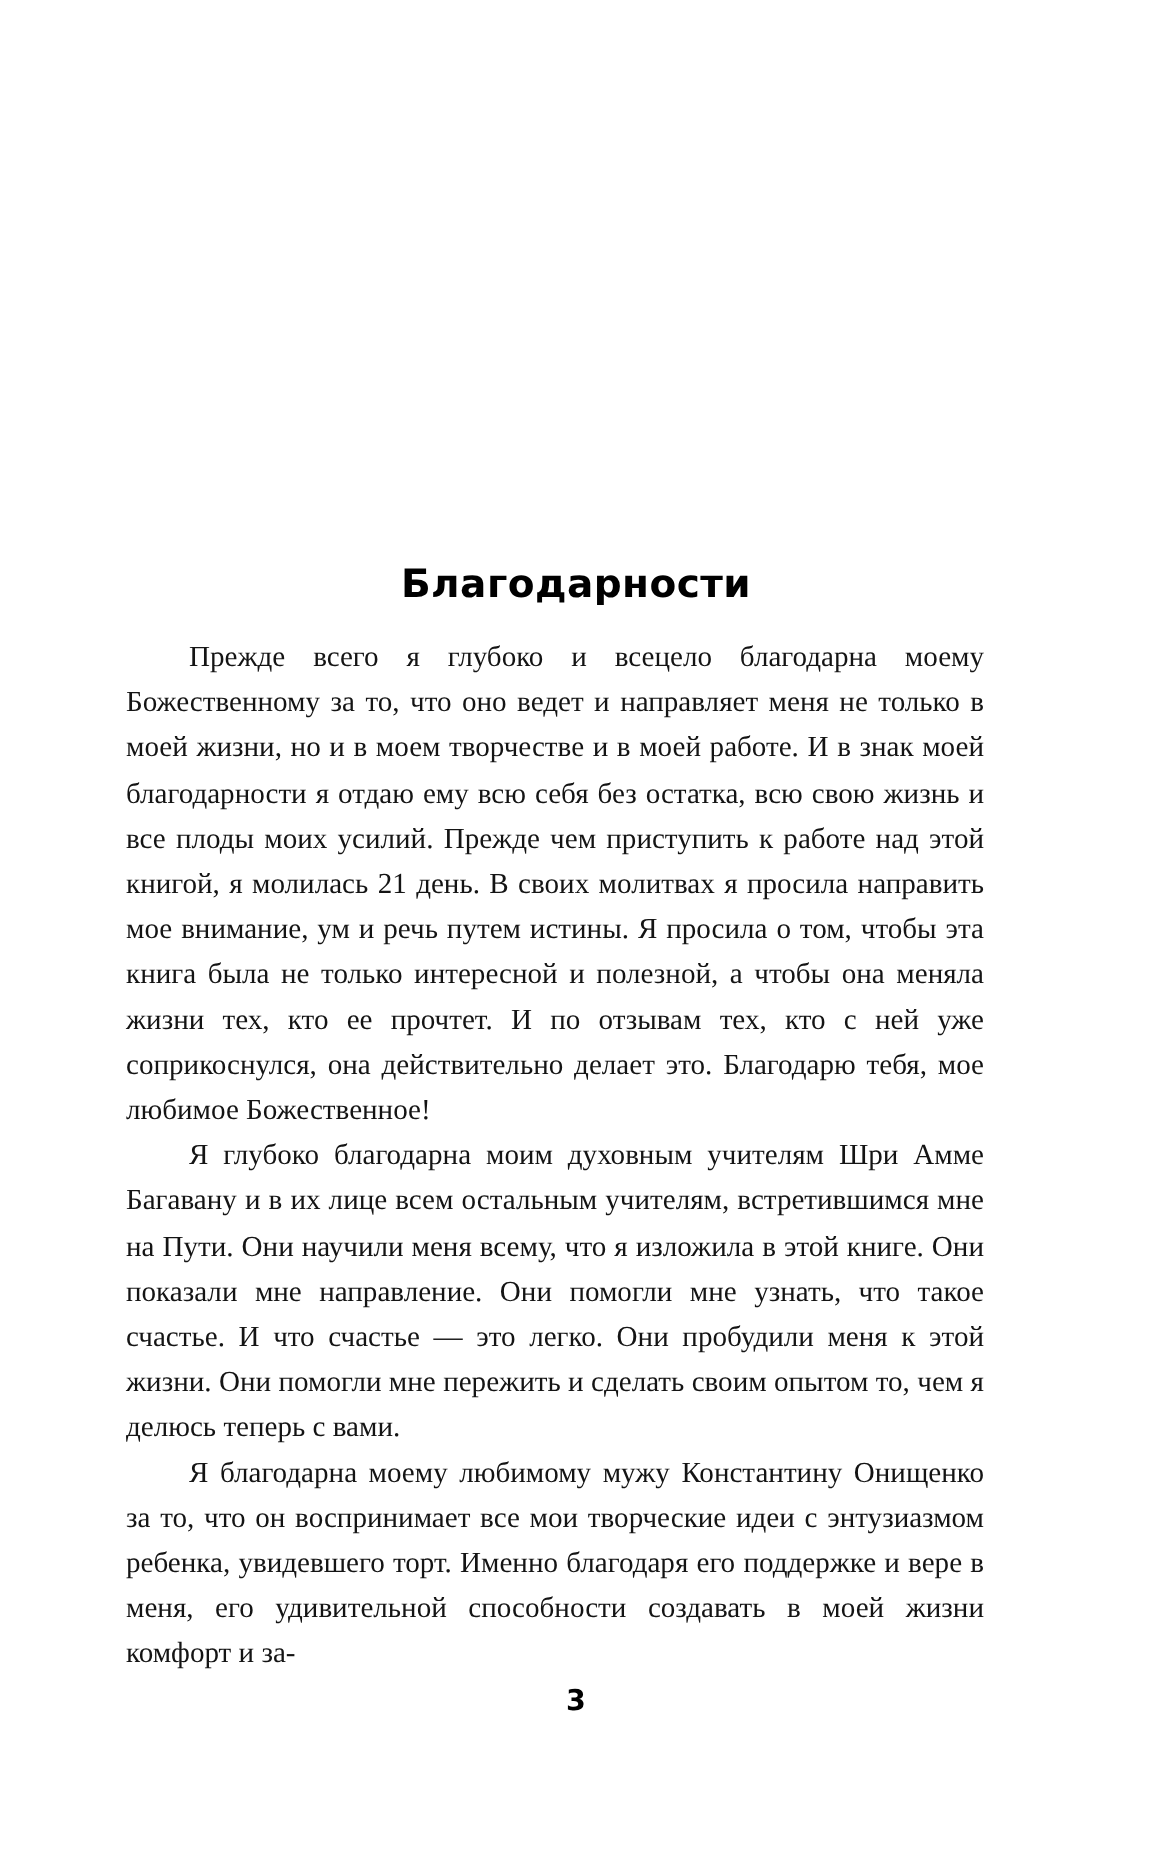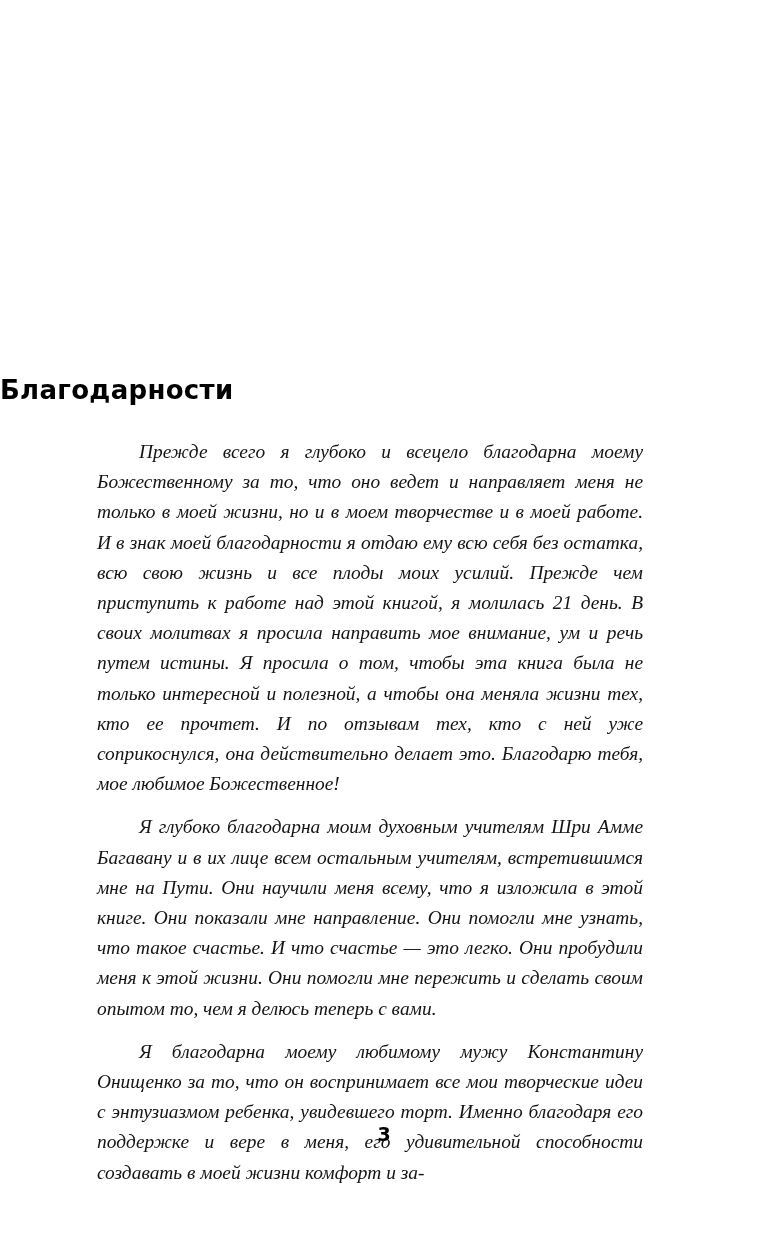--- a/index.html
+++ b/index.html
@@ -35,43 +35,43 @@
   }
   .dedication .line {
     display: block;
     white-space: nowrap;
   }
   .title {
     position: absolute;
     top: 358px;
     left: 0;
     right: 0;
+    text-align: center;
     font-family: "DejaVu Sans", sans-serif;
     font-weight: bold;
     font-size: 26px;
     letter-spacing: 0.3px;
     color: #000000;
   }
   .body-text {
     position: absolute;
     top: 424px;
     left: 84px;
     width: 572px;
   }
   .para {
-    margin: 13px;
+    margin: 0;
     text-align: justify;
     text-justify: inter-word;
     font-family: "Liberation Serif", serif;
     font-size: 19.4px;
     line-height: 30.2px;
     color: #141414;
     text-indent: 42px;
     hyphens: manual;
-    font-style: italic;
   }
   .folio {
     position: absolute;
     bottom: 96px;
     left: 0;
     right: 0;
     text-align: center;
     font-family: "DejaVu Sans", sans-serif;
     font-weight: bold;
     font-size: 19px;

